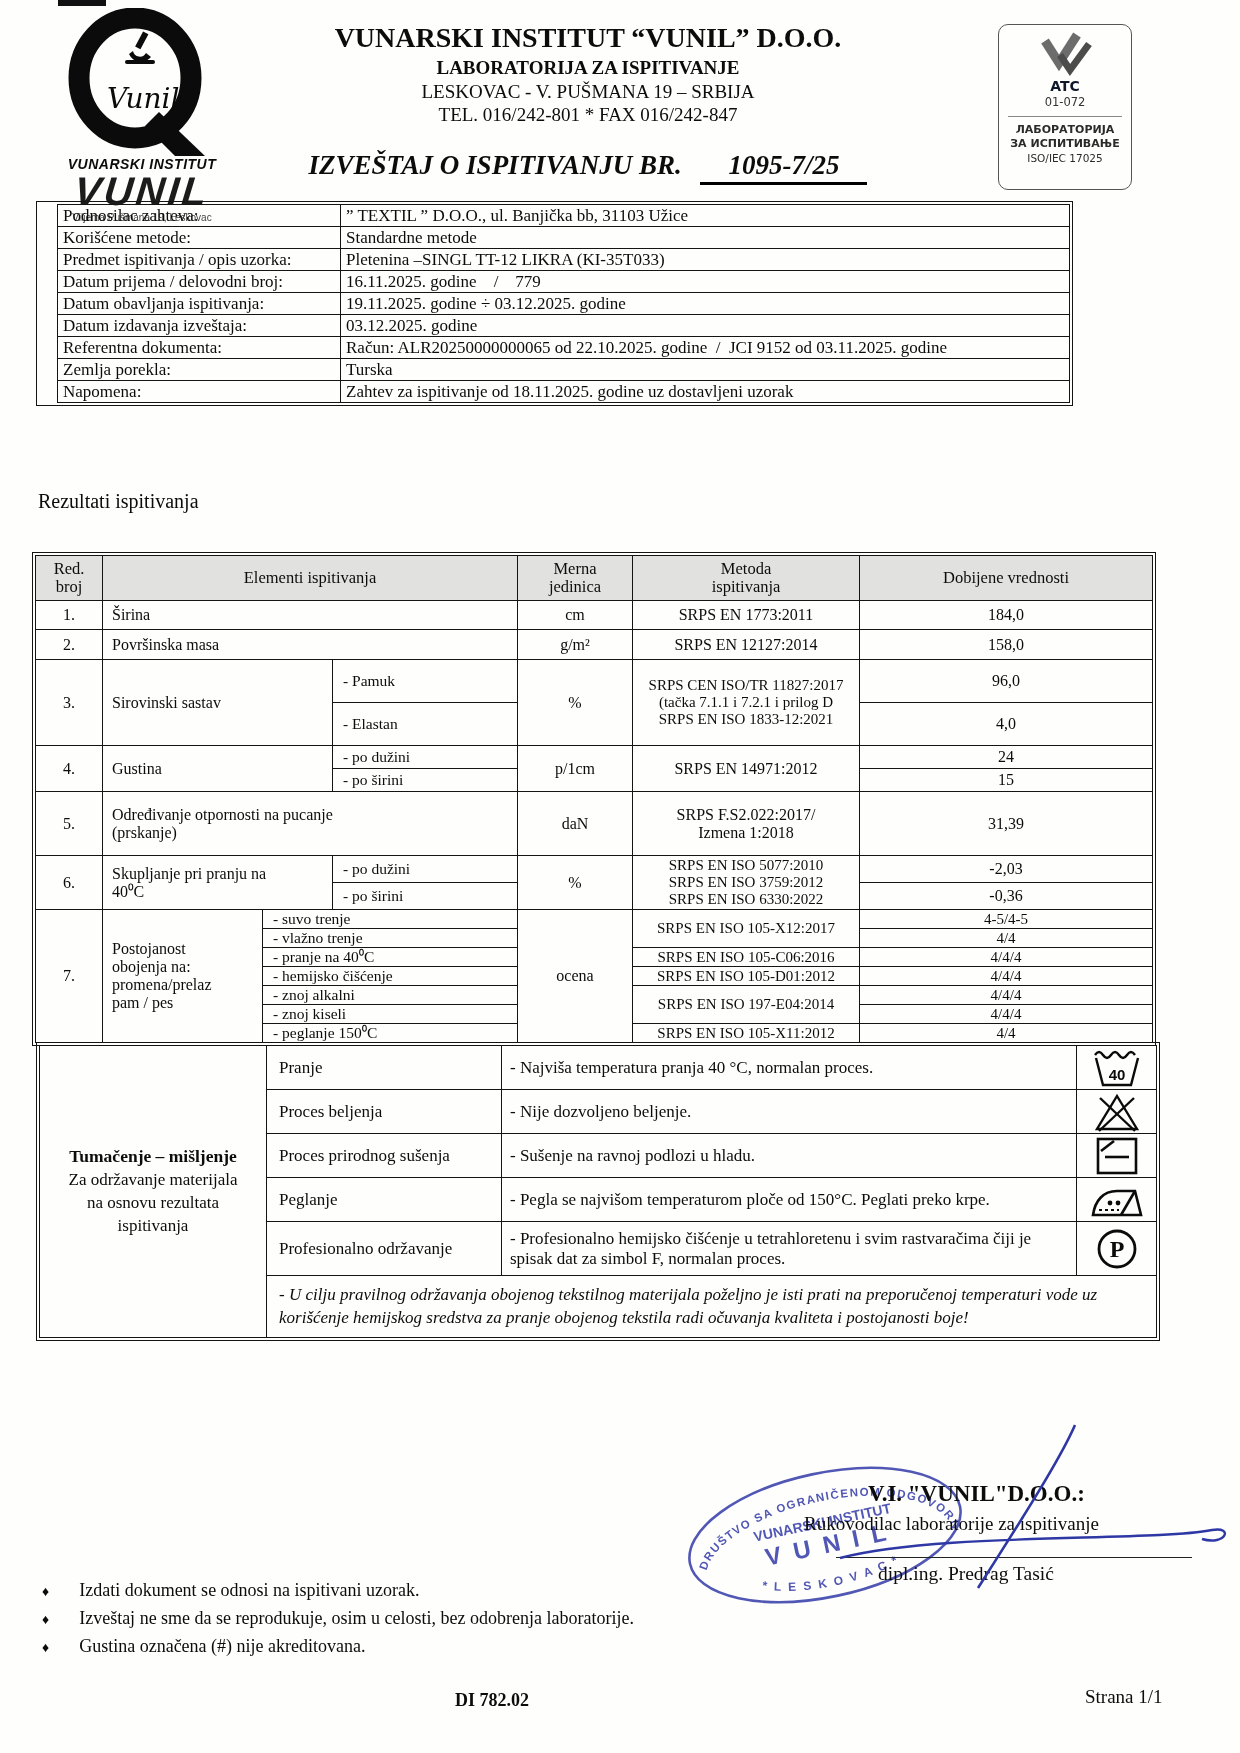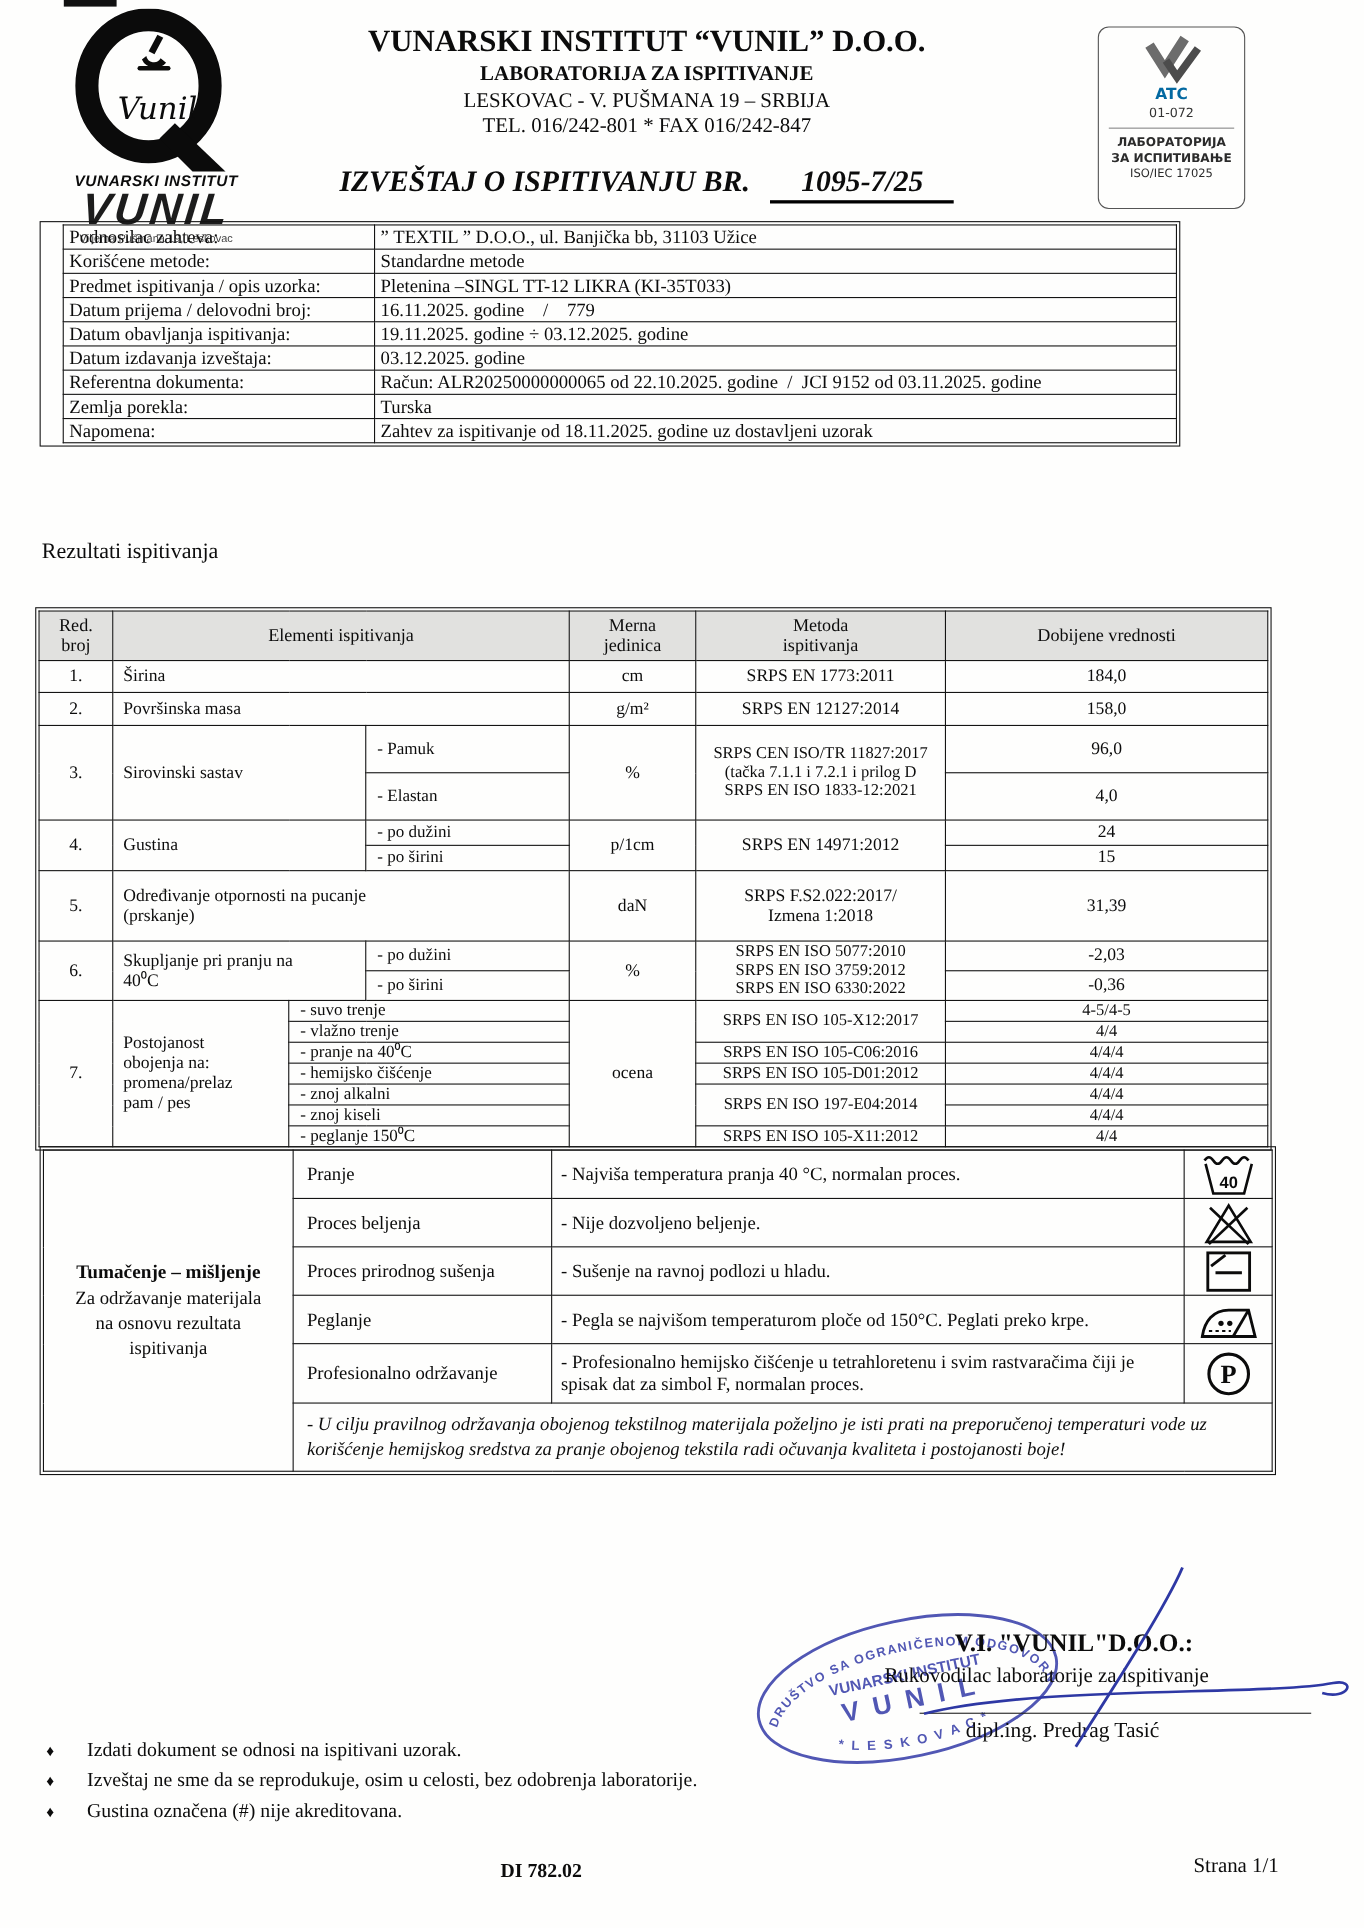--- a/index.html
+++ b/index.html
@@ -22,21 +22,21 @@
   .center-col{width:660px;text-align:center;padding-top:14px;}
   .inst-name{font-size:28px;font-weight:bold;}
   .inst-lab{font-size:19px;font-weight:bold;margin-top:3px;}
   .inst-addr{font-size:19px;margin-top:2px;}
   .inst-tel{font-size:19px;margin-top:1px;}
   .report-title{margin-top:24px;font-size:27px;font-weight:bold;font-style:italic;white-space:nowrap;}
   .report-no{display:inline-block;border-bottom:3px solid #000;padding:0 28px 1px 28px;margin-left:12px;}
   .cert-box{width:132px;height:158px;margin-left:auto;margin-right:82px;margin-top:16px;
             border:1.5px solid #555;border-radius:10px;text-align:center;padding-top:6px;
             font-family:"DejaVu Sans",sans-serif;}
-  .cert-ats{font-size:14px;font-weight:bold;color:#0369a1;margin-top:1px;}
+  .cert-ats{font-size:14px;font-weight:bold;color:#0f172a;margin-top:1px;}
   .cert-no{font-size:11.5px;color:#333;margin-top:1px;}
   .cert-div{border:none;border-top:1px solid #888;margin:7px 9px 6px 9px;}
   .cert-l{font-size:11px;font-weight:bold;color:#2b2b2b;line-height:1.25;}
   .cert-iso{font-size:10.5px;color:#2b2b2b;margin-top:1px;font-weight:normal;}
 
   
   .tbl-wrap{position:absolute;border:1.6px solid #141414;padding:2px;display:inline-block;background:transparent;}
   table{border-collapse:collapse;table-layout:fixed;}
   td{border:1px solid #141414;padding:0 5px;overflow:hidden;}
 

